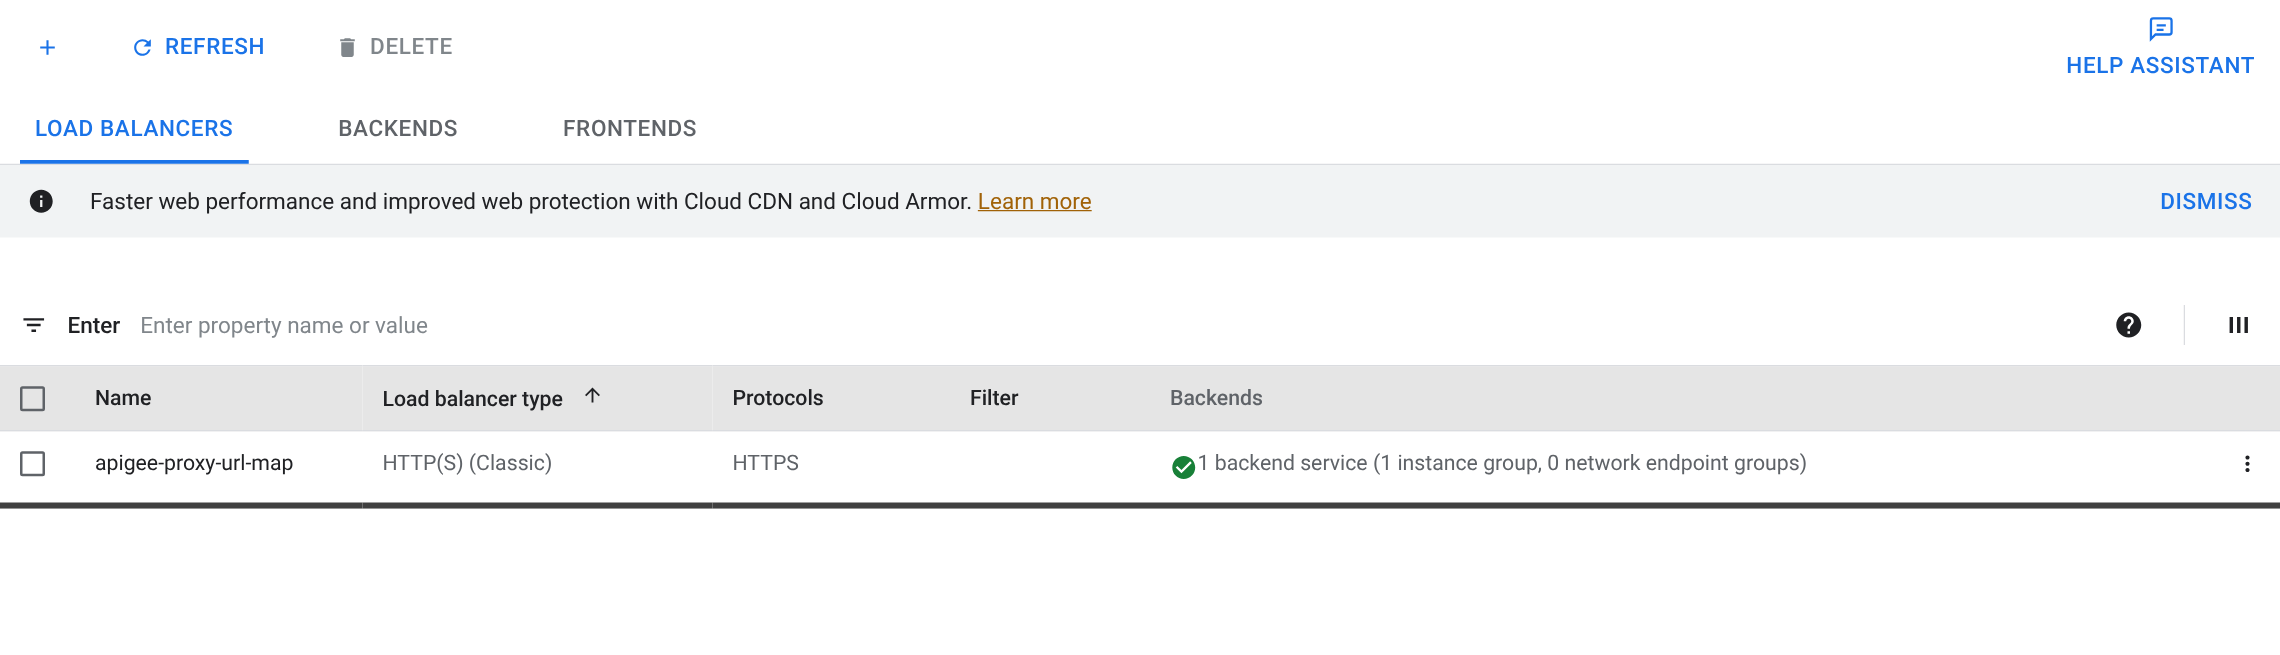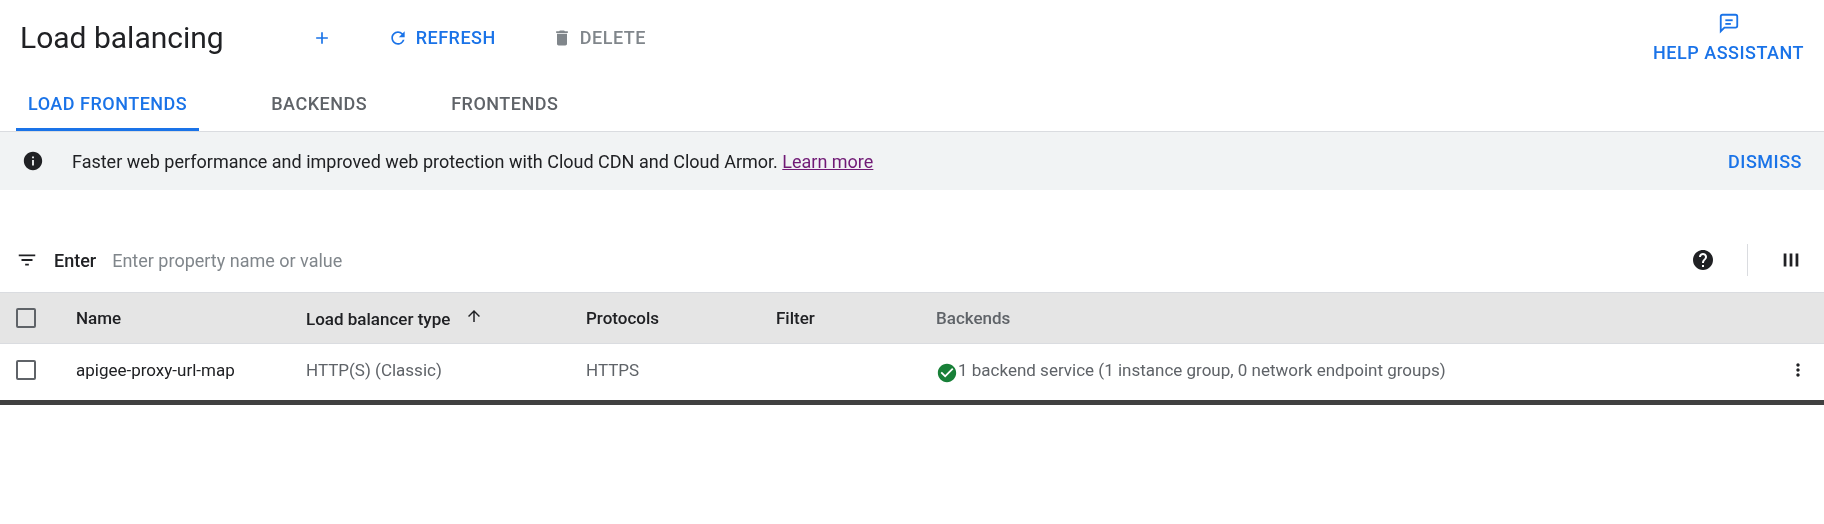--- a/index.html
+++ b/index.html
@@ -77,21 +77,21 @@
       display: flex;
       align-items: center;
       padding: 18px 22px;
       gap: 28px;
       font-size: 18px;
     }
     .banner-text {
       color: #202124;
     }
     .banner-link {
-      color: #701a75;
+      color: #a16207;
       text-decoration: underline;
       cursor: pointer;
     }
     .dismiss-btn {
       color: #1a73e8;
       font-size: 18px;
       font-weight: 500;
       letter-spacing: 0.5px;
       background: none;
       border: none;
@@ -188,21 +188,20 @@
     .col-name { width: 230px; }
     .col-type { width: 280px; }
     .col-proto { width: 190px; }
     .col-region { width: 160px; }
     .col-actions { width: 100px; }
   </style>
 </head>
 <body>
 
 <div class="header">
-  <h1 class="page-title">Load balancing</h1>
   <button class="action-btn primary">
     <svg width="20" height="20" viewBox="0 0 24 24" fill="#1a73e8">
         <path d="M19 13h-6v6h-2v-6H5v-2h6V5h2v6h6v2z"></path>
       </svg>
   </button>
   <button class="action-btn primary">
     <svg width="20" height="20" viewBox="0 0 24 24" fill="#1a73e8">
         <path d="M17.65 6.35A7.96 7.96 0 0012 4c-4.42 0-8 3.58-8 8s3.58 8 8 8c3.73 0 6.84-2.55 7.73-6h-2.08A5.99 5.99 0 0112 18c-3.31 0-6-2.69-6-6s2.69-6 6-6c1.66 0 3.14.69 4.22 1.78L13 11h7V4l-2.35 2.35z"></path>
       </svg>
     <span>REFRESH</span>
@@ -218,21 +217,21 @@
     <svg width="22" height="22" viewBox="0 0 24 24" fill="none" stroke="#1a73e8" stroke-width="2">
         <path d="M21 15a2 2 0 01-2 2H7l-4 4V5a2 2 0 012-2h14a2 2 0 012 2z"></path>
         <line x1="8" y1="9" x2="16" y2="9"></line>
         <line x1="8" y1="13" x2="14" y2="13"></line>
       </svg>
     <span>HELP ASSISTANT</span>
   </button>
 </div>
 
 <div class="tabs">
-  <div class="tab active">LOAD FRONTENDS</div>
+  <div class="tab active">LOAD BALANCERS</div>
   <div class="tab">BACKENDS</div>
   <div class="tab">FRONTENDS</div>
 </div>
 
 <div class="banner">
   <svg width="22" height="22" viewBox="0 0 24 24" fill="#202124">
       <path d="M12 2C6.48 2 2 6.48 2 12s4.48 10 10 10 10-4.48 10-10S17.52 2 12 2zm1 15h-2v-6h2v6zm0-8h-2V7h2v2z"></path>
     </svg>
   <div class="banner-text">
     <span>Faster web performance and improved web protection with Cloud CDN and Cloud Armor. </span><a class="banner-link">Learn more</a>

